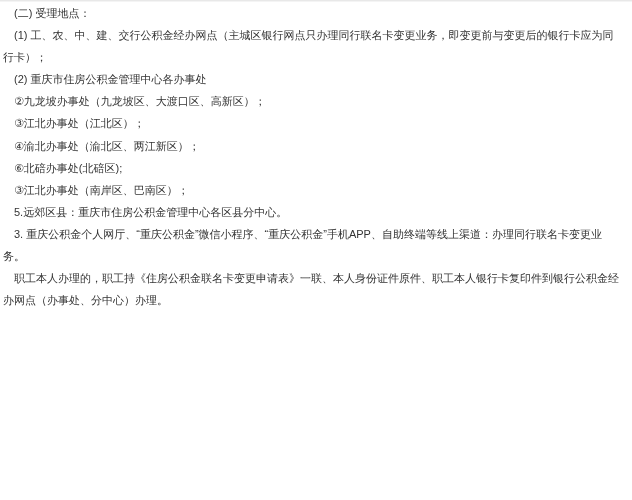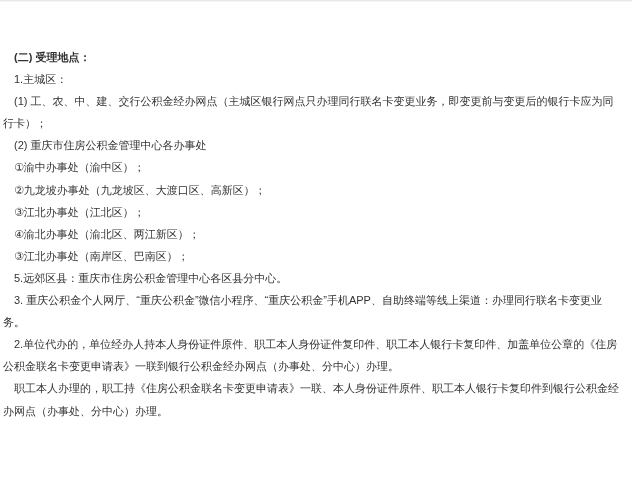--- a/index.html
+++ b/index.html
@@ -26,36 +26,33 @@
     line-height: 22.1px;
     text-align: left;
   }
   .doc p {
     margin: 0;
     text-indent: 1em;
     word-break: break-all;
   }
   .doc p.bold,
   .doc .lbl {
-    font-weight: 700;
+    font-weight: 400;
     color: #333333;
-    margin-top: 44px;
   }
 </style>
 </head>
 <body>
 
 <div class="page-top-edge"></div>
 <div class="doc" id="doc">
     <p class="bold">(二) 受理地点：</p>
-    <p>1.主城区：</p>
     <p>(1) 工、农、中、建、交行公积金经办网点（主城区银行网点只办理同行联名卡变更业务，即变更前与变更后的银行卡应为同行卡）；</p>
     <p>(2) 重庆市住房公积金管理中心各办事处</p>
-    <p>①渝中办事处（渝中区）；</p>
     <p>②九龙坡办事处（九龙坡区、大渡口区、高新区）；</p>
     <p>③江北办事处（江北区）；</p>
     <p>④渝北办事处（渝北区、两江新区）；</p>
+    <p>⑥北碚办事处(北碚区);</p>
     <p>③江北办事处（南岸区、巴南区）；</p>
     <p>5.远郊区县：重庆市住房公积金管理中心各区县分中心。</p>
     <p>3. 重庆公积金个人网厅、“重庆公积金”微信小程序、“重庆公积金”手机APP、自助终端等线上渠道：办理同行联名卡变更业务。</p>
-    <p>2.单位代办的，单位经办人持本人身份证件原件、职工本人身份证件复印件、职工本人银行卡复印件、加盖单位公章的《住房公积金联名卡变更申请表》一联到银行公积金经办网点（办事处、分中心）办理。</p>
     <p>职工本人办理的，职工持《住房公积金联名卡变更申请表》一联、本人身份证件原件、职工本人银行卡复印件到银行公积金经办网点（办事处、分中心）办理。</p>
   </div>
 
 </body></html>

